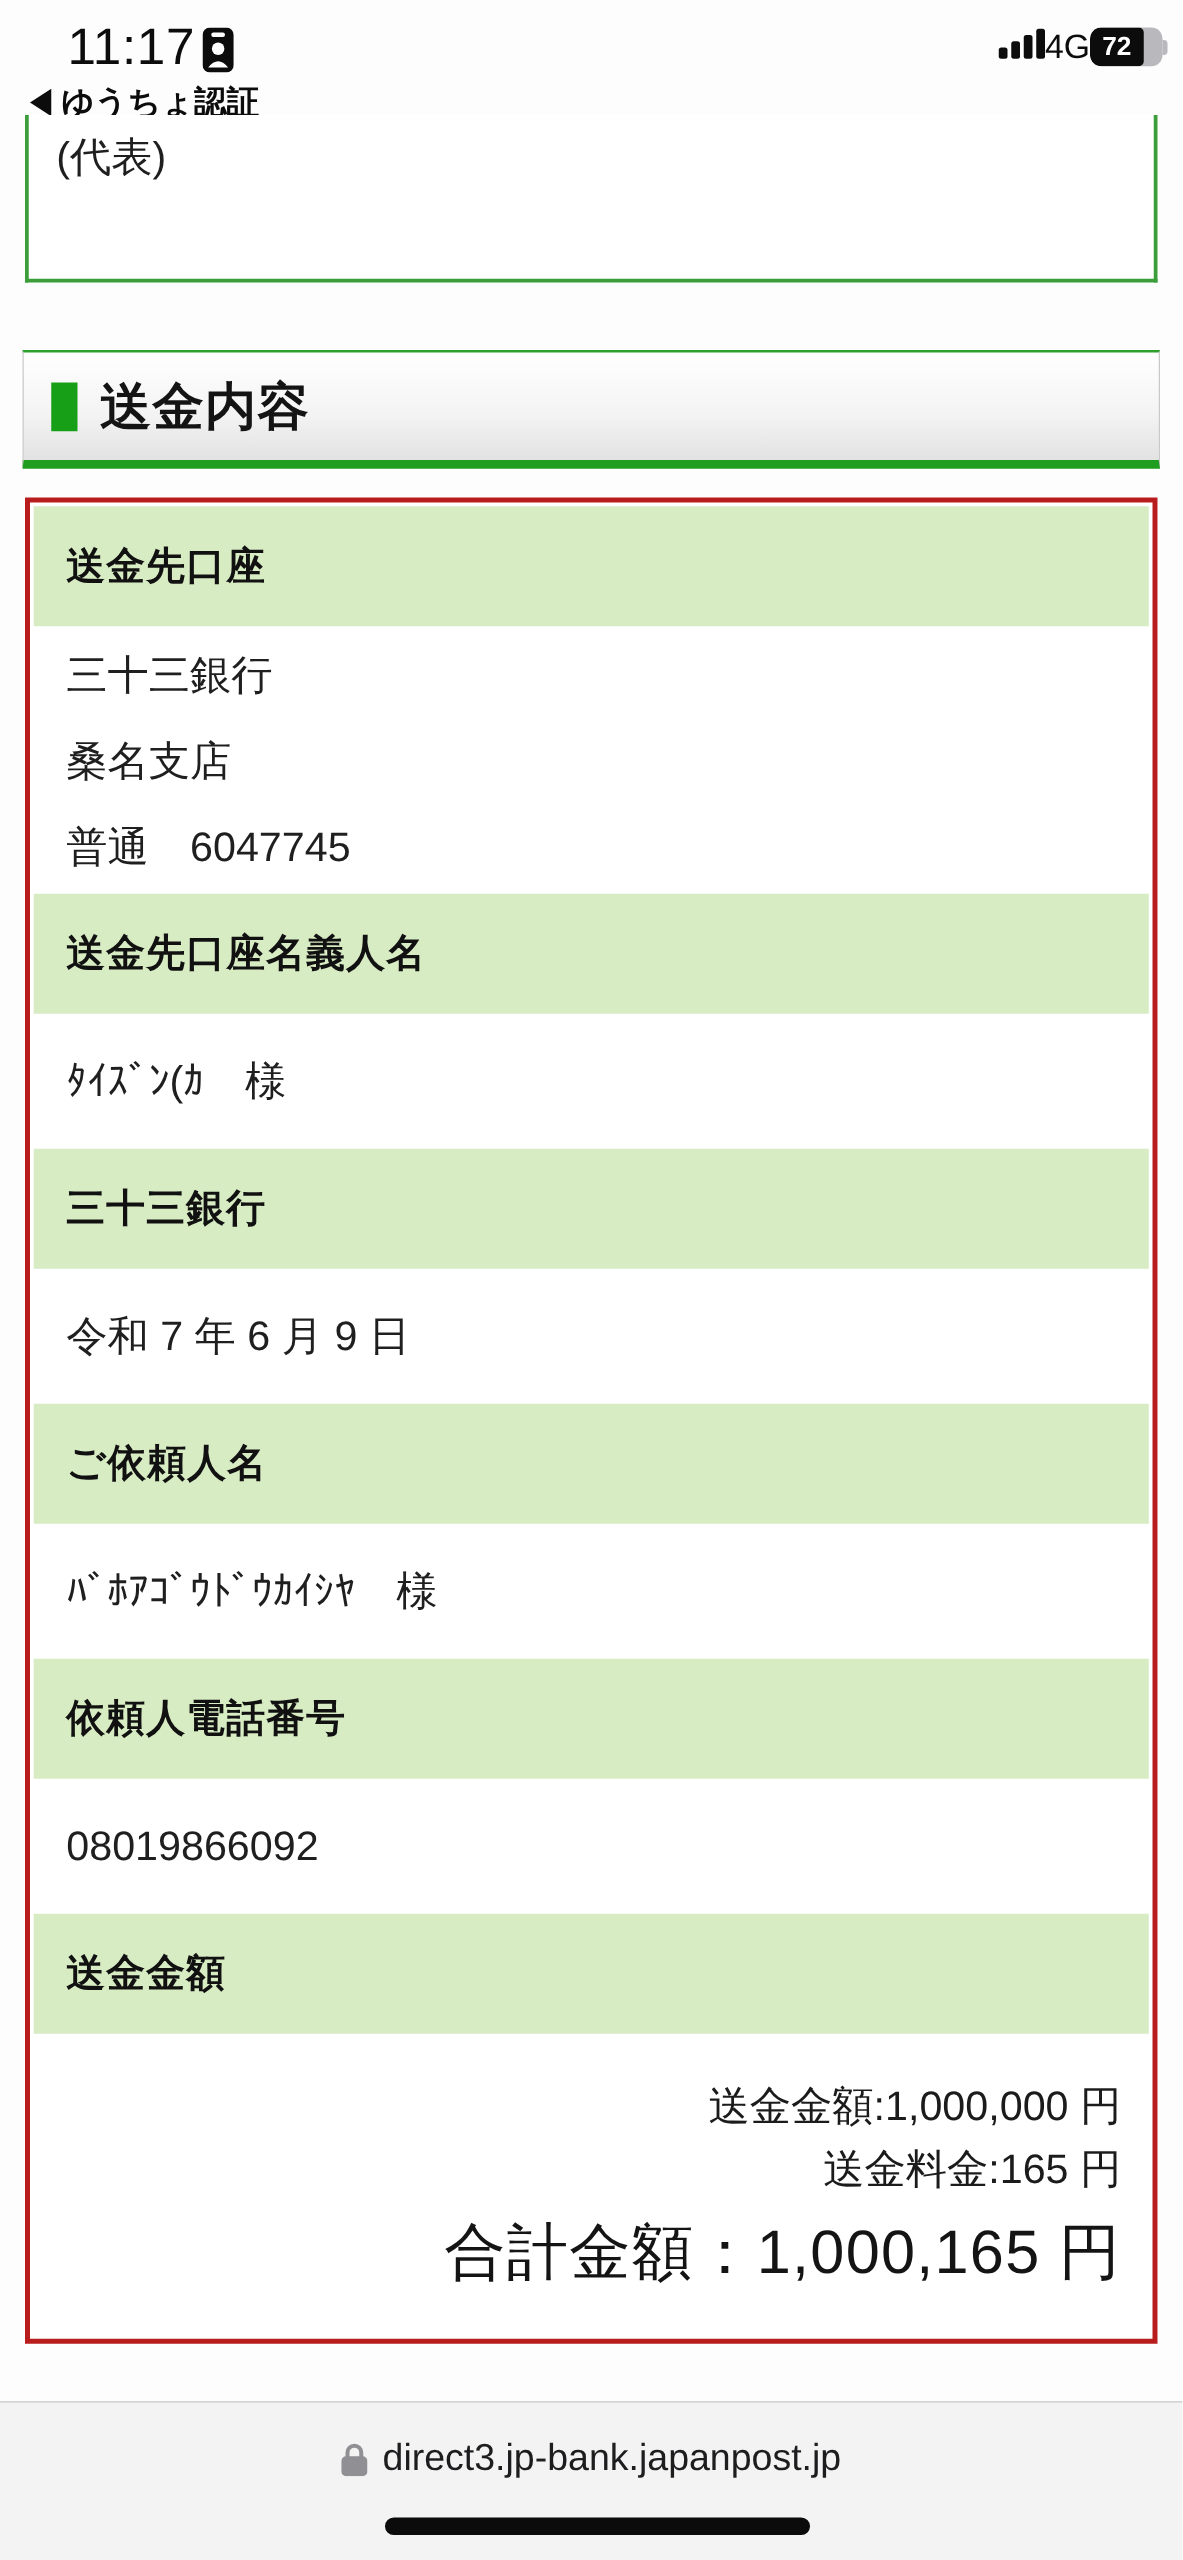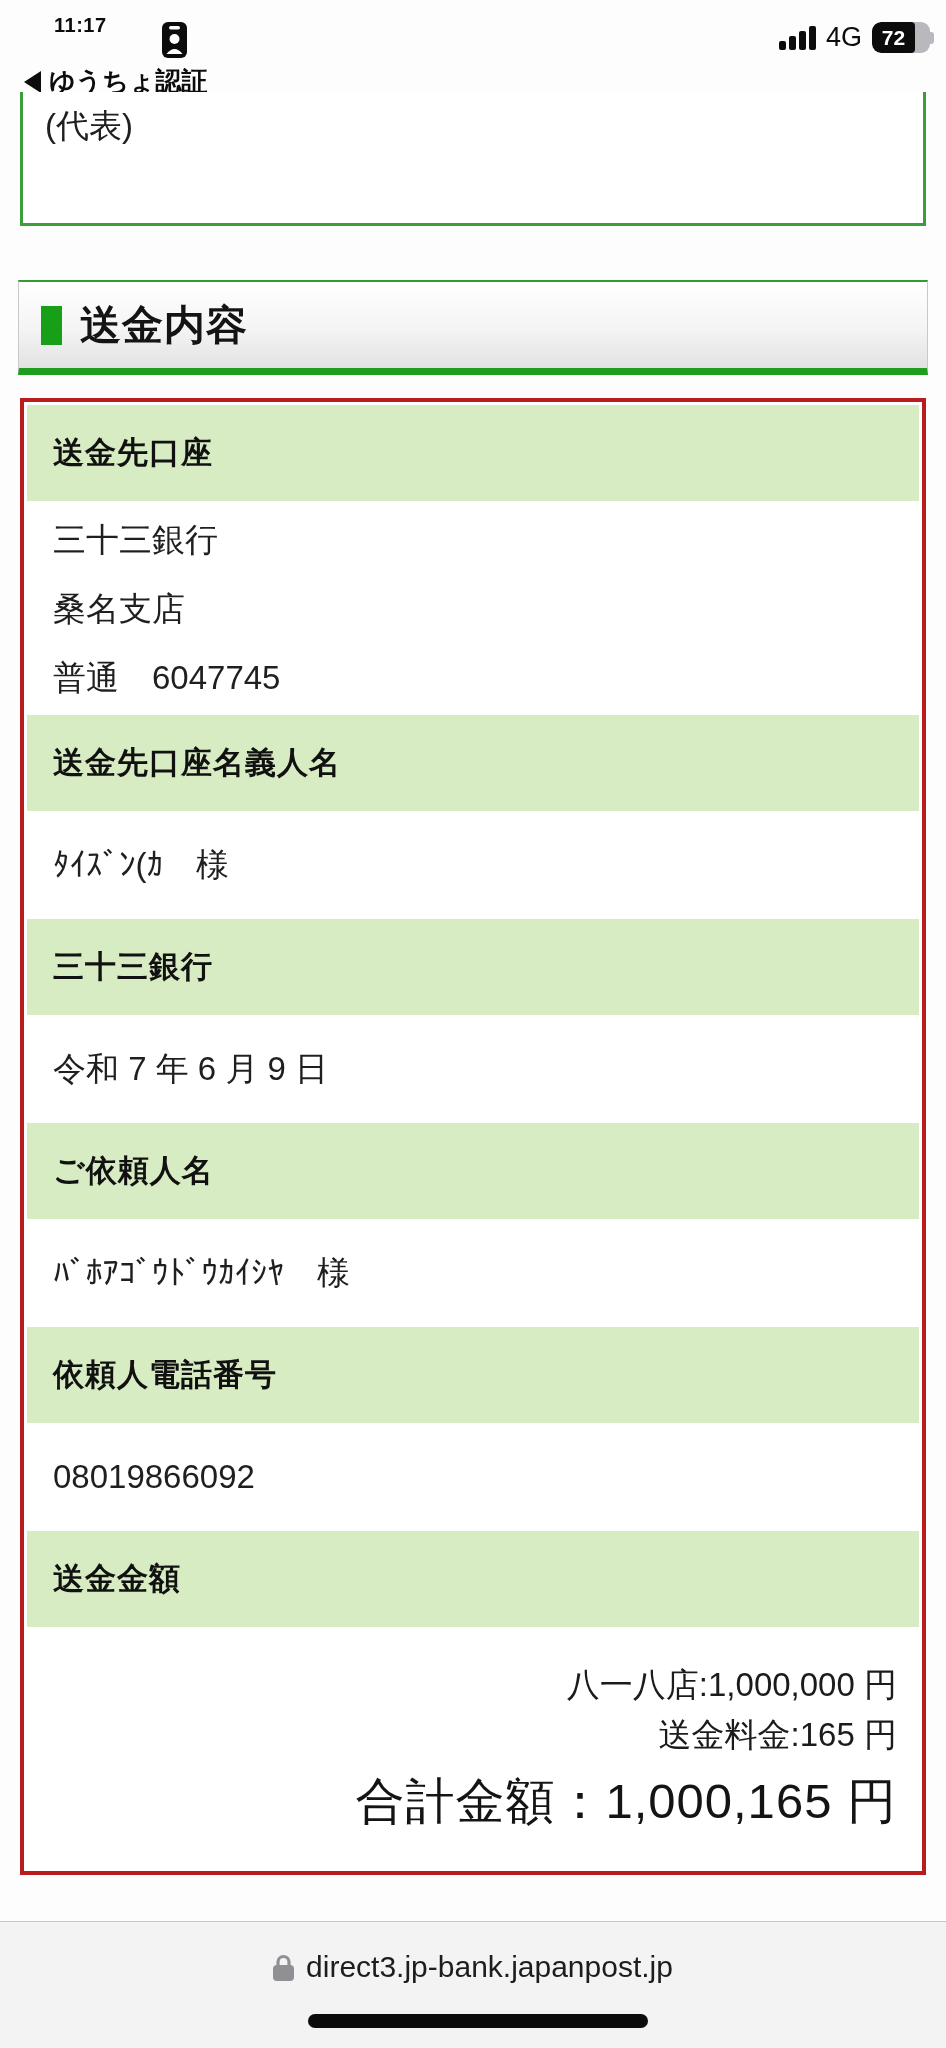--- a/index.html
+++ b/index.html
@@ -7,23 +7,23 @@
   body {
     position:relative;
     background:#fdfdfd;
     font-family:"Liberation Sans","DejaVu Sans",sans-serif;
     color:#1b1b1b;
     overflow:hidden;
   }
 
   
   .status-bar { position:absolute; top:0; left:0; width:946px; height:58px; }
-  .status-time { position:absolute; left:54px; top:14px; font-size:20px; font-weight:bold; letter-spacing:0.5px; color:#0c0c0c; }
+  .status-time { position:absolute; left:54px; top:14px; font-size:41px; font-weight:normal; letter-spacing:0.5px; color:#0c0c0c; }
   .badge-icon { position:absolute; left:162px; top:22px; width:25px; height:36px; }
-  .status-right { position:absolute; right:16px; top:22px; display:flex; align-items:center; gap:10px; }
+  .status-right { position:absolute; right:16px; top:22px; display:flex; }
   .signal { display:flex; align-items:flex-end; gap:3px; height:25px; }
   .signal i { display:block; width:7px; background:#0c0c0c; border-radius:2px; }
   .signal i:nth-child(1){height:9px;} .signal i:nth-child(2){height:14px;}
   .signal i:nth-child(3){height:19px;} .signal i:nth-child(4){height:24px;}
   .net-label { font-size:27px; color:#0c0c0c; font-weight:500; }
   .battery { position:relative; width:58px; height:31px; border-radius:9px; background:#b9b9bd; overflow:hidden; }
   .battery-fill { position:absolute; left:0; top:0; height:100%; width:74%; background:#0c0c0c; border-radius:9px 4px 4px 9px;
                   display:flex; align-items:center; justify-content:center; }
   .battery-fill span { color:#ffffff; font-size:21px; font-weight:bold; }
   .battery-cap { position:absolute; right:8px; top:32px; width:4px; height:12px; background:#b9b9bd; border-radius:0 3px 3px 0; }
@@ -151,21 +151,21 @@
     <span>依頼人電話番号</span>
   </div>
   <div class="row val v1">
     <div>08019866092</div>
   </div>
 
   <div class="row lbl">
     <span>送金金額</span>
   </div>
   <div class="row amounts">
-    <div class="amt">八一八店:1,000,000 円</div>
+    <div class="amt">送金金額:1,000,000 円</div>
     <div class="amt">送金料金:165 円</div>
     <div class="total">合計金額：1,000,165 円</div>
   </div>
 
 </div>
 
 <div class="safari-bar">
   <div class="url-row">
     <span class="lock-icon">
       <svg width="21" height="27" viewBox="0 0 21 27">

